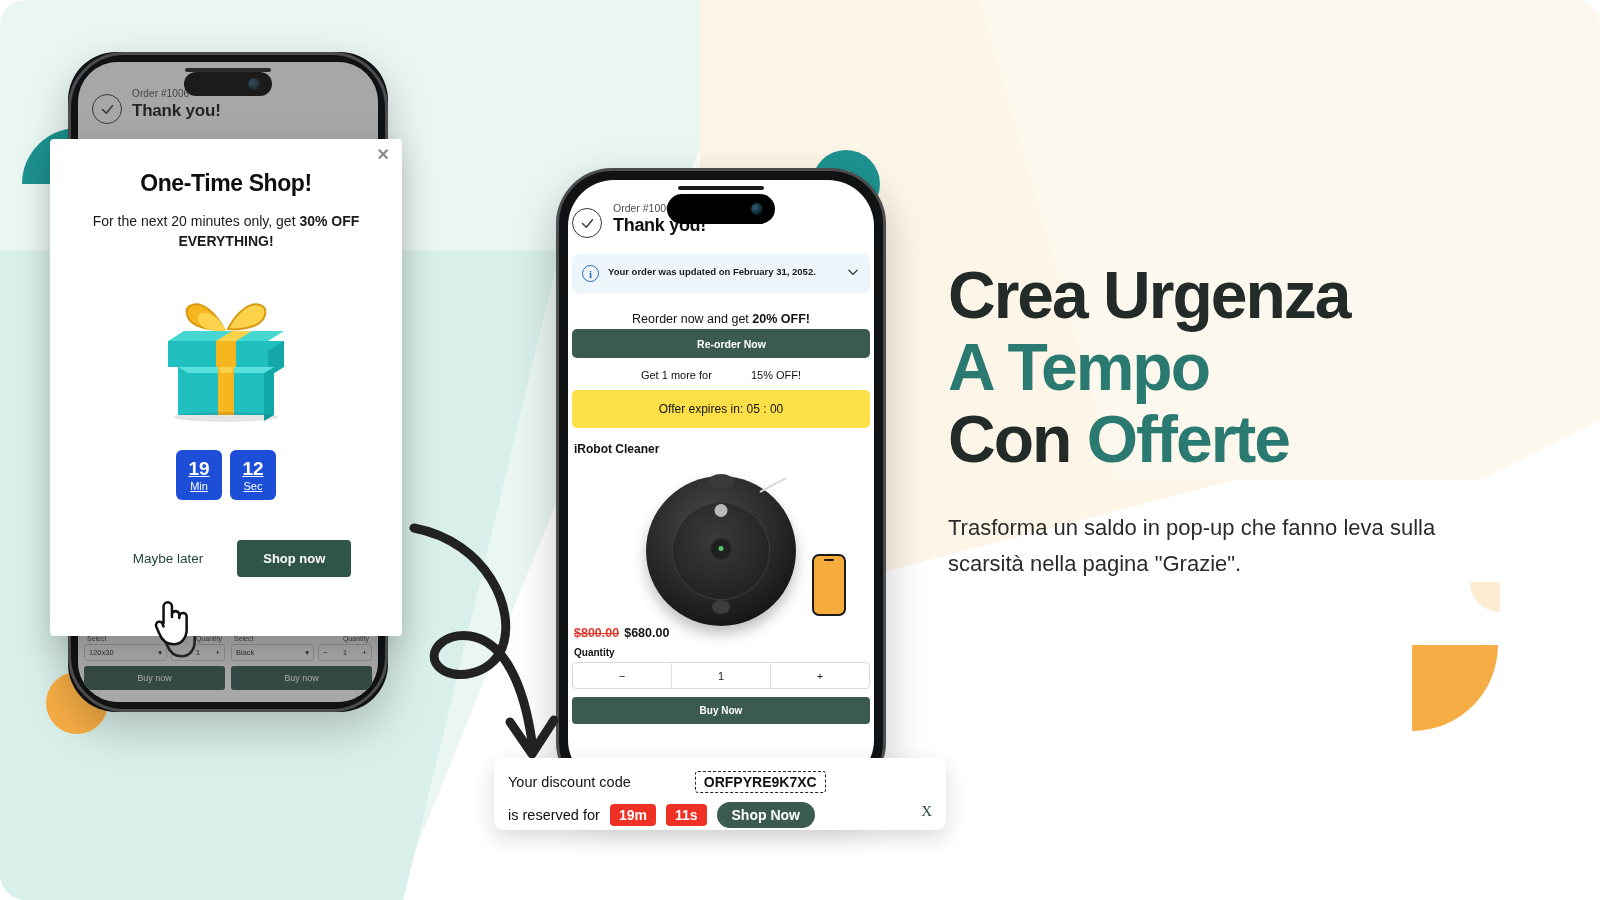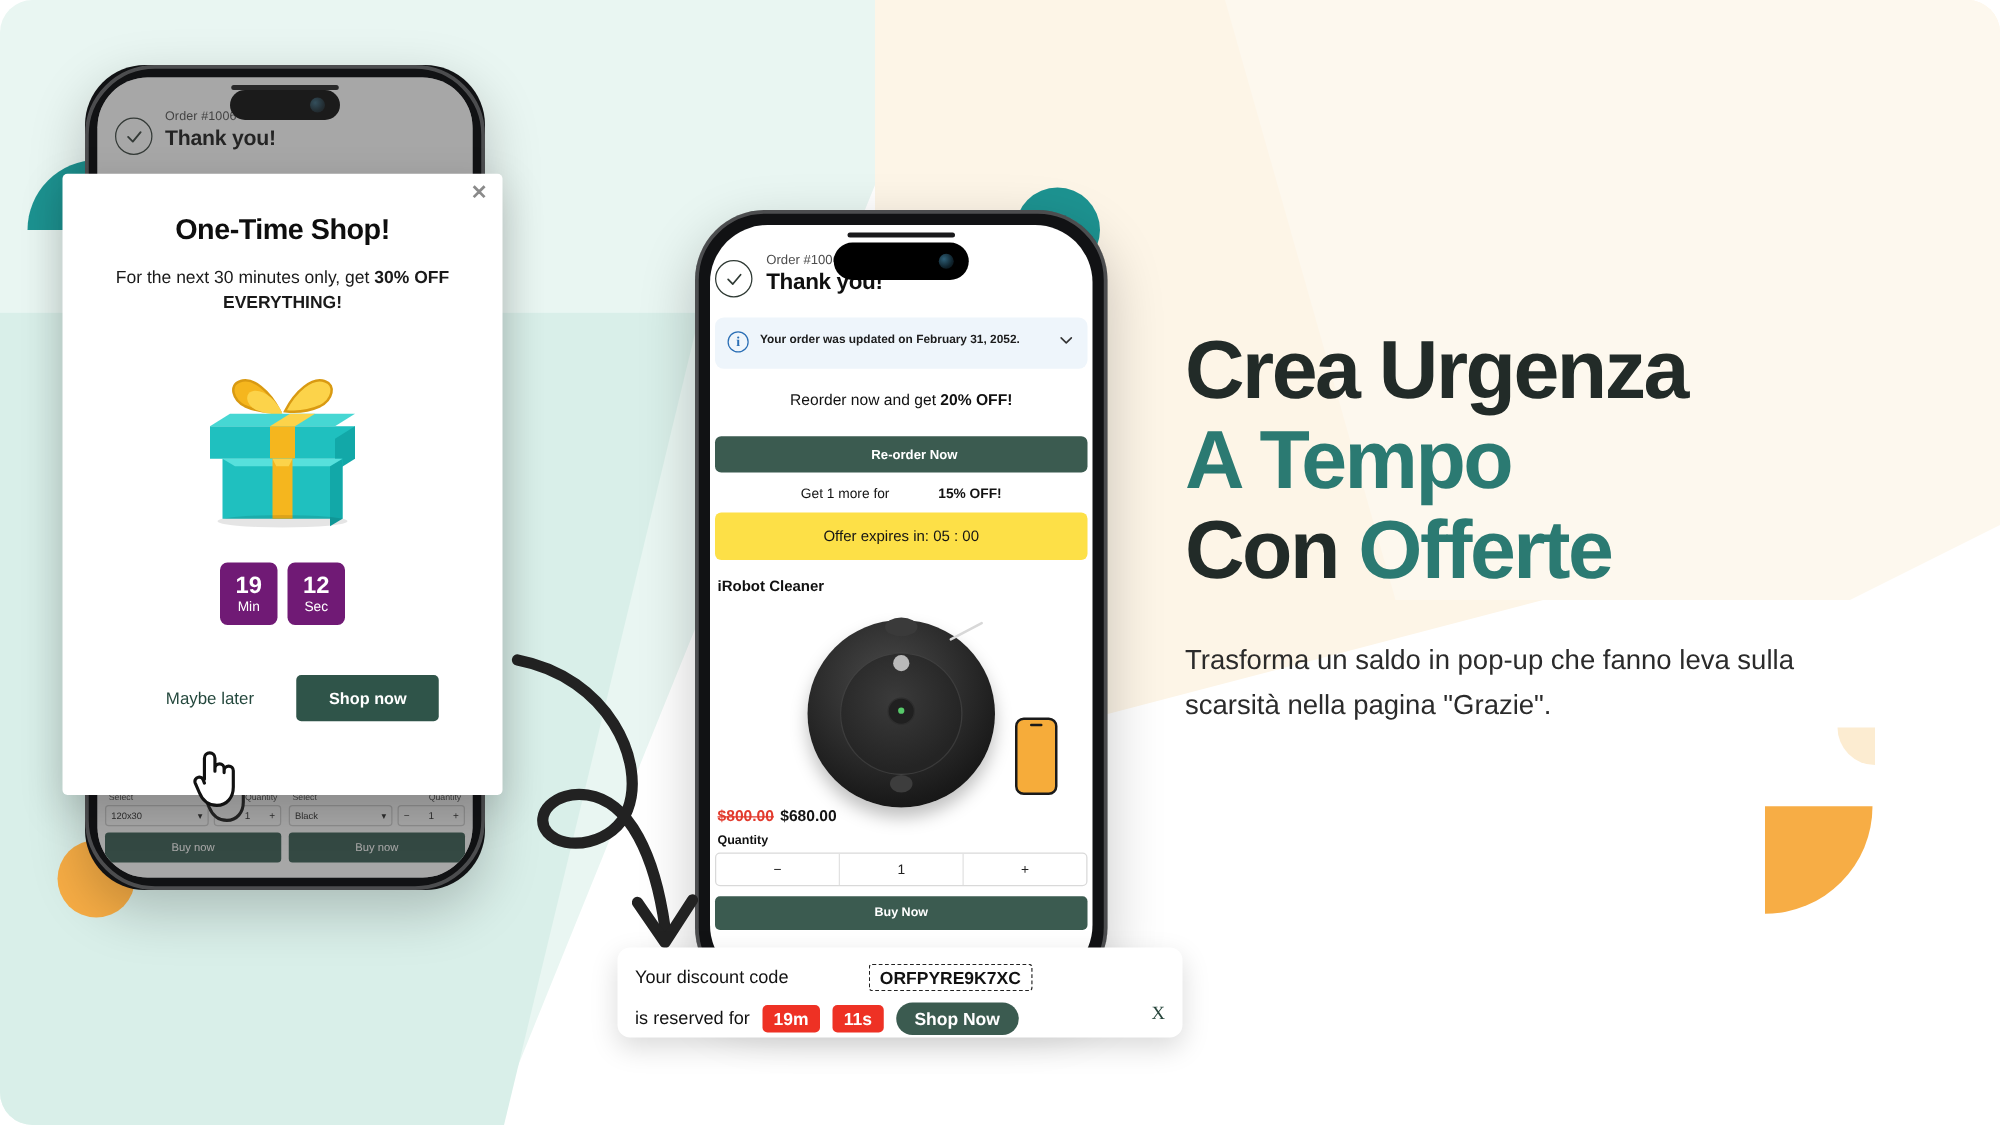--- a/index.html
+++ b/index.html
@@ -135,26 +135,26 @@
   .info-icon {
     width: 17px; height: 17px; border-radius: 50%; border: 1.5px solid #2b6fb5;
     color: #2b6fb5; font-size: 11px; font-weight: 700; flex: 0 0 auto;
     display: flex; align-items: center; justify-content: center; font-family: "Liberation Serif", serif;
   }
   .cp-note-text { font-size: 9.5px; line-height: 1.45; color: #1c1c1c; font-weight: 700; flex: 1; }
   .chev { width: 14px; flex: 0 0 auto; color: #333; }
   .cp-reorder-line { text-align: center; font-size: 12.5px; color: #111; margin-top: 18px; }
   .cp-reorder-line b { font-weight: 700; }
   .cp-btn {
-    margin: 22px 4px 0; height: 29px; background: #3b5b50; color: #fff;
+    margin: 3px 4px 0; height: 29px; background: #3b5b50; color: #fff;
     border-radius: 5px; display: flex; align-items: center; justify-content: center;
     font-size: 10.5px; font-weight: 700; padding-left: 21px;
   }
   .cp-sub { text-align: center; font-size: 11px; color: #111; margin-top: 11px; }
-  .cp-sub b { font-weight: 700; margin-left: 36px; }
+  .cp-sub b { font-weight: 400; margin-left: 36px; }
   .cp-expire {
     margin: 9px 4px 0; background: #fde047; border-radius: 5px; height: 38px;
     display: flex; align-items: center; justify-content: center;
     font-size: 12px; color: #141414;
   }
   .cp-prodname { font-size: 12px; font-weight: 700; color: #111; margin: 14px 0 16px 6px; }
 
   .roomba-wrap { position: relative; height: 150px; margin-top: 2px; }
   .roomba {
     position: absolute; left: 50%; transform: translateX(-50%); top: 4px;
@@ -234,23 +234,23 @@
   }
   .pop-sub {
     text-align: center; font-size: 14px; color: #1a1a1a;
     margin: 15px 26px 0; line-height: 1.4;
   }
   .pop-sub b { font-weight: 700; }
   .gift { position: relative; width: 160px; height: 135px; margin: 38px auto 0; }
   .gift svg { width: 100%; height: 100%; }
   .timer { display: flex; justify-content: center; gap: 8px; margin-top: 26px; }
   .timer-box {
-    width: 46px; height: 50px; background: #701a75; border-radius: 6px;
+    width: 46px; height: 50px; background: #1d4ed8; border-radius: 6px;
     display: flex; flex-direction: column; align-items: center; justify-content: center;
-    color: #fff; line-height: 1;
+    color: #fff; line-height: 1; text-decoration: underline;
   }
   .timer-box .num { font-size: 19px; font-weight: 700; }
   .timer-box .unit { font-size: 11px; margin-top: 3px; }
   .pop-actions {
     display: flex; align-items: center; justify-content: center; gap: 34px;
     margin-top: 40px;
   }
   .maybe-later { font-size: 13.5px; color: #24483d; cursor: pointer; padding-left: 32px; }
   .shop-now-btn {
     background: #2f5449; color: #fff; border-radius: 4px;
@@ -396,21 +396,21 @@
   <div class="cursor-hand" id="cursor-left">
     <svg viewBox="0 0 40 50">
         <path d="M11 26V10c0-2.2 1.8-4 4-4s4 1.8 4 4v10m0-2c0-2 1.6-3.6 3.6-3.6S26 16 26 18v3m0-1.4c0-2 1.6-3.5 3.5-3.5S33 17.6 33 19.6V32c0 8-5 14-12.5 14S9 41 7 36l-3-7c-.8-2 .4-4 2.4-4.4 1.5-.3 2.8.4 3.5 1.6L11 29" fill="#fff" stroke="#111" stroke-width="2.4" stroke-linejoin="round" stroke-linecap="round"></path>
       </svg>
   </div>
 
   <div id="popup">
     <div class="close">✕</div>
     <div class="pop-title">One-Time Shop!</div>
     <div class="pop-sub">
-      <span>For the next 30 minutes only, get </span><b>30% OFF EVERYTHING!</b>
+      <span>For the next 20 minutes only, get </span><b>30% OFF EVERYTHING!</b>
     </div>
 
     <div class="gift">
       <svg viewBox="0 0 160 135">
 
         <path d="M78 40c-8-16-22-28-32-24-9 3-6 15 4 20 9 4 20 5 28 4z" fill="#f5b61e" stroke="#d99a12" stroke-width="2"></path>
         <path d="M82 40c8-16 22-28 32-24 9 3 6 15-4 20-9 4-20 5-28 4z" fill="#fcd34a" stroke="#d99a12" stroke-width="2"></path>
         <path d="M80 42c-5-12-16-20-24-18-7 2-5 11 3 15 7 3 15 4 21 3z" fill="#fcd34a"></path>
 
         <path d="M22 52h116v26H22z" fill="#1fc0bf"></path>

